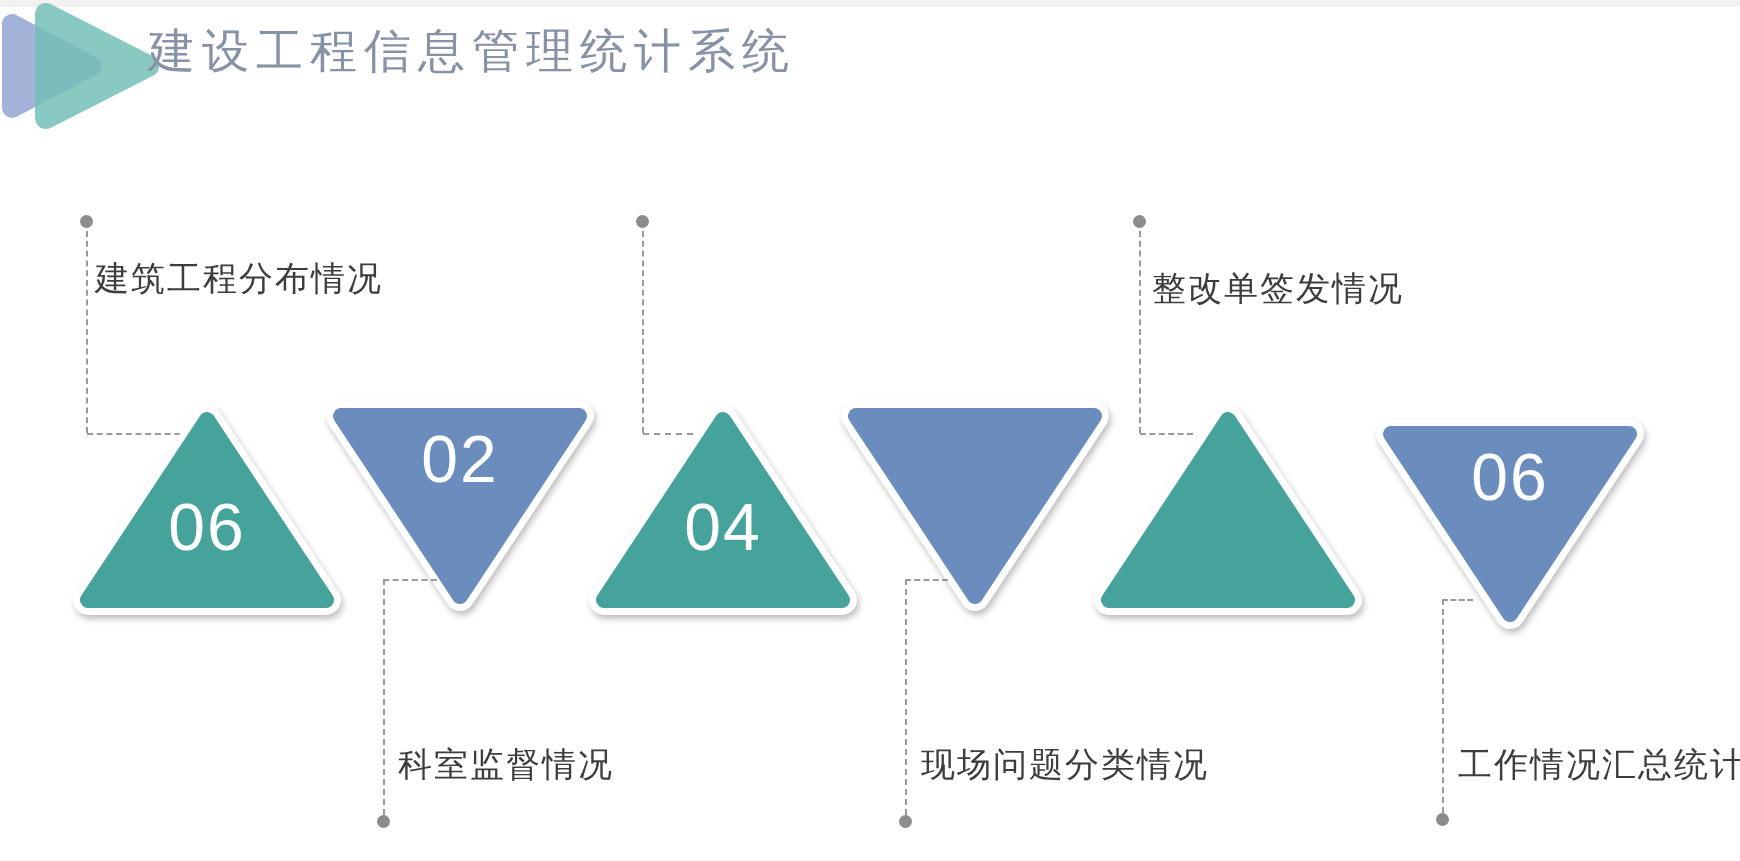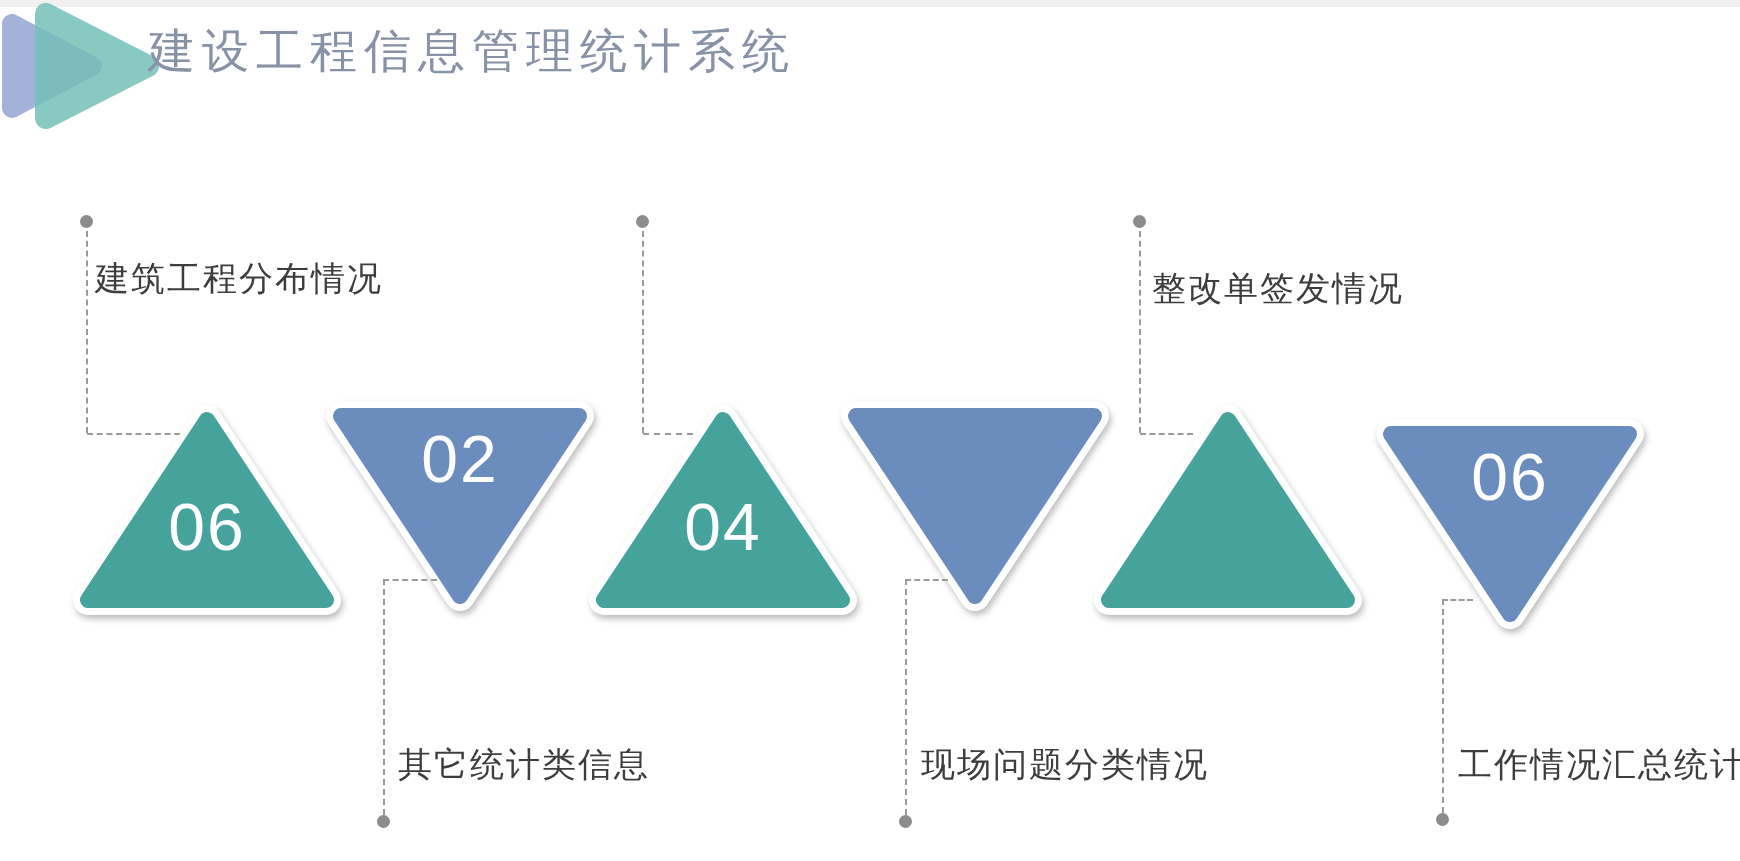--- a/index.html
+++ b/index.html
@@ -114,21 +114,21 @@
       <polygon class="core" points="26,30 264,30 145,210"></polygon>
     </svg>
     <span class="num">06</span>
   </div>
 
   <div>
     <div class="conn-h" style="left:383px;top:579px;width:54px"></div>
     <div class="conn-v" style="left:383px;top:579px;height:236px"></div>
     <div class="conn-dot" style="left:377px;top:815px"></div>
   </div>
-  <div class="label" style="left:398px;top:716px">其它统计类信息</div>
+  <div class="label" style="left:398px;top:716px">科室监督情况</div>
 
   <div>
     <div class="conn-h" style="left:905px;top:579px;width:43px"></div>
     <div class="conn-v" style="left:905px;top:579px;height:236px"></div>
     <div class="conn-dot" style="left:899px;top:815px"></div>
   </div>
   <div class="label" style="left:921px;top:716px">现场问题分类情况</div>
 
   <div>
     <div class="conn-h" style="left:1442px;top:599px;width:31px"></div>

